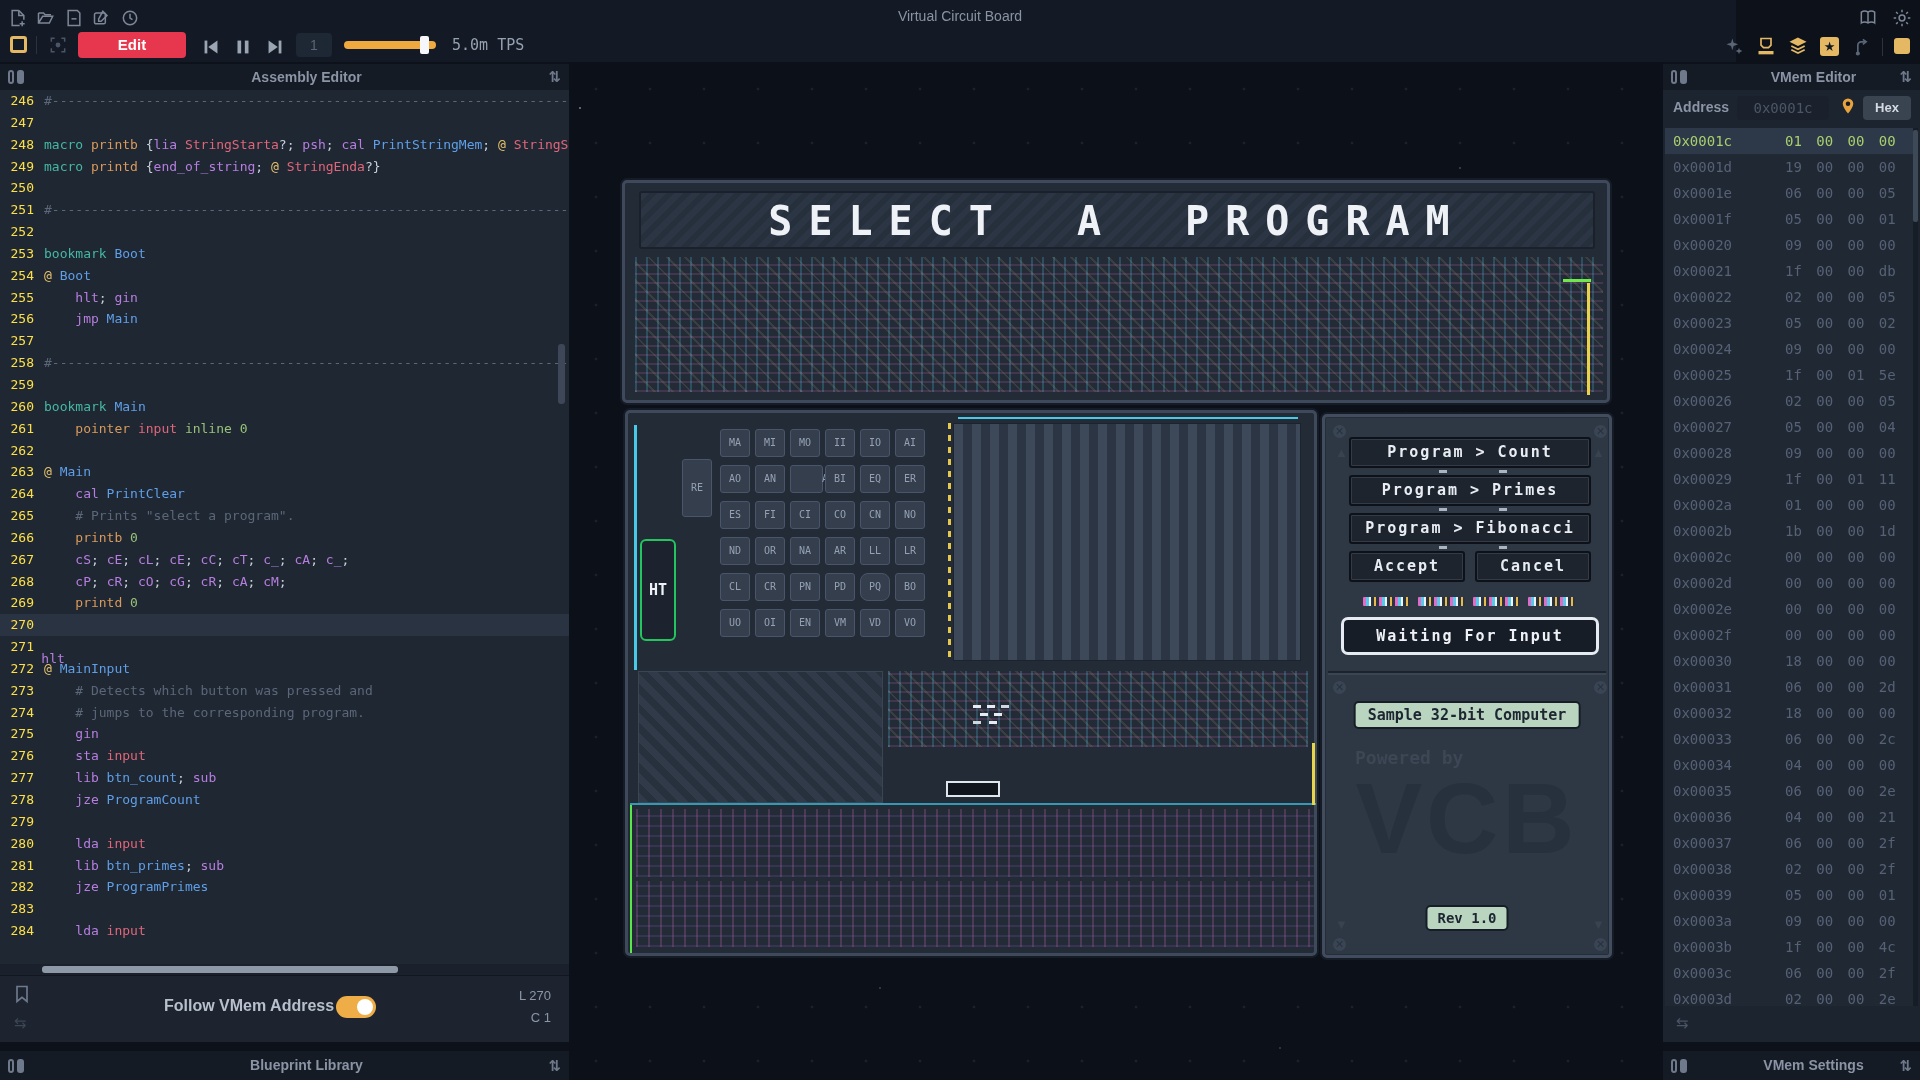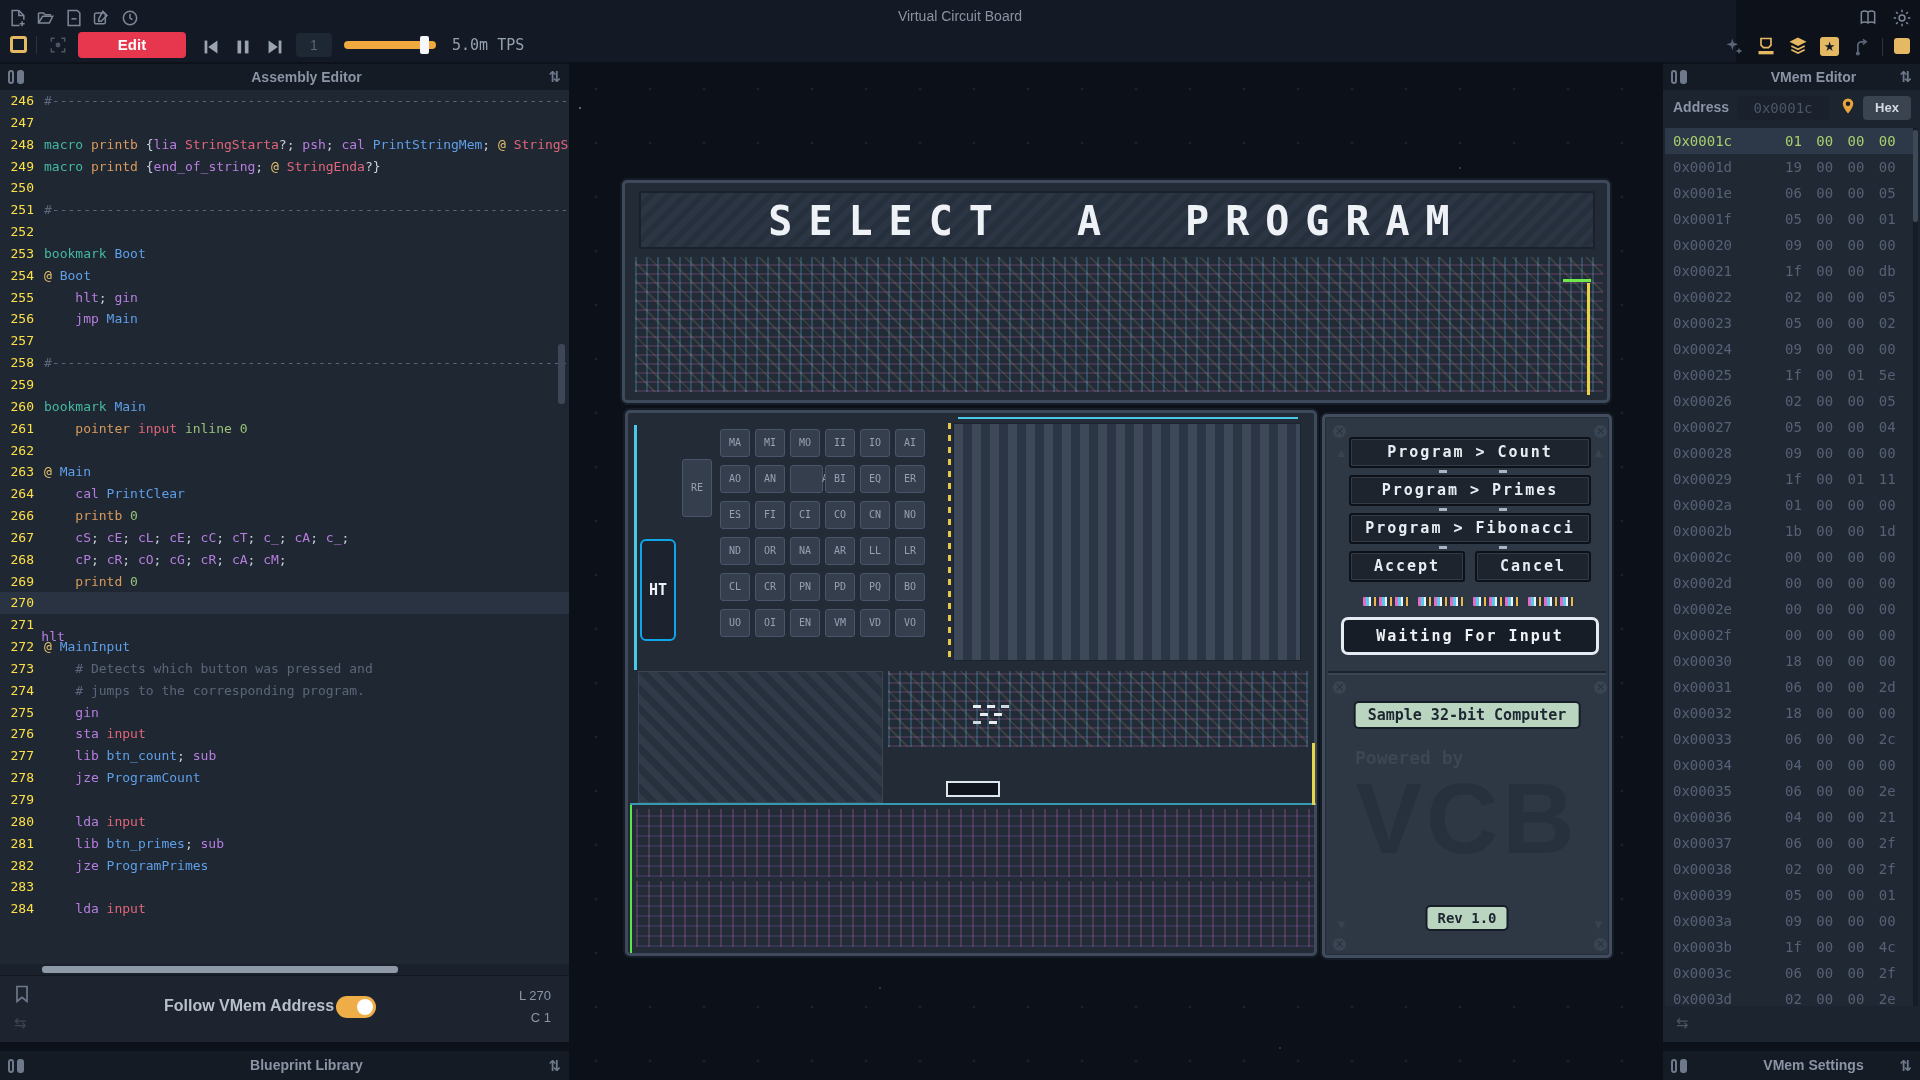--- a/index.html
+++ b/index.html
@@ -62,21 +62,21 @@
   .frame{position:absolute;background:#232b37;border:3px solid #3e4a5c;border-radius:5px;box-shadow:0 0 0 2px #161c26;}
   #marquee{position:absolute;left:14px;top:8px;width:956px;height:58px;background:repeating-linear-gradient(135deg,#2c3543 0 6px,#26303d 6px 12px);border:2px solid #1a212c;border-radius:3px;
     color:#eef1f5;font-family:"DejaVu Sans Mono",monospace;font-weight:bold;font-size:40px;letter-spacing:16px;word-spacing:28px;text-align:center;line-height:56px;overflow:hidden;white-space:nowrap;}
   .cells{background-image:repeating-linear-gradient(90deg,#3c4757 0 2px,transparent 2px 20px),repeating-linear-gradient(180deg,#353f4e 0 2px,#2a3340 2px 26px);}
   .speckle{background-image:repeating-linear-gradient(90deg,rgba(90,220,255,.20) 0 2px,transparent 2px 11px),repeating-linear-gradient(0deg,rgba(255,120,220,.14) 0 2px,transparent 2px 9px),repeating-linear-gradient(45deg,rgba(255,230,140,.10) 0 2px,transparent 2px 13px);}
   .speckle-p{background-image:repeating-linear-gradient(90deg,rgba(220,110,200,.22) 0 2px,transparent 2px 12px),repeating-linear-gradient(0deg,rgba(150,100,220,.16) 0 2px,transparent 2px 10px);}
   .hatch{background-image:repeating-linear-gradient(45deg,#303a48 0 7px,#27313e 7px 14px);border:1px solid #3a4553;}
   .mem{background-image:repeating-linear-gradient(90deg,#3d4959 0 9px,#2b3544 9px 18px);border:1px solid #1b232e;}
   .trace{position:absolute;}
   .chip{position:absolute;width:30px;height:28px;background:#343e4d;border:1px solid #49556a;border-radius:3px;color:#95a1b3;font-family:"DejaVu Sans Mono",monospace;font-size:10px;text-align:center;line-height:26px;}
-  #ht-tab{position:absolute;left:12px;top:126px;width:36px;height:102px;border:2px solid #0ea5e9;border-radius:6px;background:#1c232e;color:#eef1f5;font-family:"DejaVu Sans Mono",monospace;font-weight:bold;font-size:15px;display:flex;align-items:center;justify-content:center;}
+  #ht-tab{position:absolute;left:12px;top:126px;width:36px;height:102px;border:2px solid #22c55e;border-radius:6px;background:#1c232e;color:#eef1f5;font-family:"DejaVu Sans Mono",monospace;font-weight:bold;font-size:15px;display:flex;align-items:center;justify-content:center;}
   #mini-box{position:absolute;left:318px;top:368px;width:54px;height:16px;border:2px solid #dfe5ec;background:#10151d;}
   #mini-readout{position:absolute;left:345px;top:292px;width:8px;height:3px;background:#e8ecf2;box-shadow:14px 0 #e8ecf2,28px 0 #cfd6df,7px 8px #e8ecf2,21px 8px #e8ecf2,0 16px #cfd6df,16px 16px #e8ecf2;}
 
   
   #ctl{position:absolute;left:753px;top:352px;width:290px;height:544px;background:#2e3844;border:3px solid #414d5f;border-radius:5px;box-shadow:0 0 0 2px #161c26, inset 0 0 0 1px #242d38;}
   .screw{position:absolute;width:13px;height:13px;border-radius:7px;background:#3a4554;color:#28313e;font-size:11px;line-height:13px;text-align:center;font-family:"DejaVu Sans",sans-serif;}
   .pbtn{position:relative;width:242px;height:31px;margin:0 auto;background:#1d242e;border:2px solid #0e1218;border-radius:3px;box-shadow:inset 0 0 0 1px #323c49;
     color:#e8edf3;font-family:"DejaVu Sans Mono",monospace;font-weight:bold;font-size:15px;letter-spacing:2px;text-align:center;line-height:27px;white-space:nowrap;}
   .stubs{height:7px;position:relative;}
   .stubs i{position:absolute;top:2px;width:8px;height:3px;background:#aab4c2;}
@@ -250,20 +250,21 @@
     <div class="code-line"><span class="ln">255</span><span class="ct"><span class="c-ins">    hlt</span><span class="c-pun">; </span><span class="c-ins">gin</span></span></div>
     <div class="code-line"><span class="ln">256</span><span class="ct"><span class="c-ins">    jmp</span><span class="c-lbl"> Main</span></span></div>
     <div class="code-line"><span class="ln">257</span><span class="ct"></span></div>
     <div class="code-line"><span class="ln">258</span><span class="ct"><span class="c-com">#----------------------------------------------------------------------------------------</span></span></div>
     <div class="code-line"><span class="ln">259</span><span class="ct"></span></div>
     <div class="code-line"><span class="ln">260</span><span class="ct"><span class="c-kw">bookmark</span><span class="c-lbl"> Main</span></span></div>
     <div class="code-line"><span class="ln">261</span><span class="ct"><span class="c-fn">    pointer</span><span class="c-str"> input</span><span class="c-num"> inline 0</span></span></div>
     <div class="code-line"><span class="ln">262</span><span class="ct"></span></div>
     <div class="code-line"><span class="ln">263</span><span class="ct"><span class="c-at">@</span><span class="c-lbl"> Main</span></span></div>
     <div class="code-line"><span class="ln">264</span><span class="ct"><span class="c-ins">    cal</span><span class="c-lbl"> PrintClear</span></span></div>
+    <div class="code-line"><span class="ln">265</span><span class="ct"><span class="c-com">    # Prints "select a program".</span></span></div>
     <div class="code-line"><span class="ln">266</span><span class="ct"><span class="c-fn">    printb</span><span class="c-num"> 0</span></span></div>
     <div class="code-line"><span class="ln">267</span><span class="ct"><span class="c-ins">    cS</span><span class="c-pun">; </span><span class="c-ins">cE</span><span class="c-pun">; </span><span class="c-ins">cL</span><span class="c-pun">; </span><span class="c-ins">cE</span><span class="c-pun">; </span><span class="c-ins">cC</span><span class="c-pun">; </span><span class="c-ins">cT</span><span class="c-pun">; </span><span class="c-ins">c_</span><span class="c-pun">; </span><span class="c-ins">cA</span><span class="c-pun">; </span><span class="c-ins">c_</span><span class="c-pun">; </span></span></div>
     <div class="code-line"><span class="ln">268</span><span class="ct"><span class="c-ins">    cP</span><span class="c-pun">; </span><span class="c-ins">cR</span><span class="c-pun">; </span><span class="c-ins">cO</span><span class="c-pun">; </span><span class="c-ins">cG</span><span class="c-pun">; </span><span class="c-ins">cR</span><span class="c-pun">; </span><span class="c-ins">cA</span><span class="c-pun">; </span><span class="c-ins">cM</span><span class="c-pun">;</span></span></div>
     <div class="code-line"><span class="ln">269</span><span class="ct"><span class="c-fn">    printd</span><span class="c-num"> 0</span></span></div>
     <div class="code-line hl"><span class="ln">270</span><span class="ct"><span class="c-ins">    hlt</span></span></div>
     <div class="code-line"><span class="ln">271</span><span class="ct"></span></div>
     <div class="code-line"><span class="ln">272</span><span class="ct"><span class="c-at">@</span><span class="c-lbl"> MainInput</span></span></div>
     <div class="code-line"><span class="ln">273</span><span class="ct"><span class="c-com">    # Detects which button was pressed and</span></span></div>
     <div class="code-line"><span class="ln">274</span><span class="ct"><span class="c-com">    # jumps to the corresponding program.</span></span></div>
     <div class="code-line"><span class="ln">275</span><span class="ct"><span class="c-ins">    gin</span></span></div>
@@ -340,21 +341,21 @@
         <div class="chip" style="left: 38px; top: 108px;">ND</div>
         <div class="chip" style="left: 73px; top: 108px;">OR</div>
         <div class="chip" style="left: 108px; top: 108px;">NA</div>
         <div class="chip" style="left: 143px; top: 108px;">AR</div>
         <div class="chip" style="left: 178px; top: 108px;">LL</div>
         <div class="chip" style="left: 213px; top: 108px;">LR</div>
         <div class="chip" style="left: 38px; top: 144px;">CL</div>
         <div class="chip" style="left: 73px; top: 144px;">CR</div>
         <div class="chip" style="left: 108px; top: 144px;">PN</div>
         <div class="chip" style="left: 143px; top: 144px;">PD</div>
-        <div class="chip" style="left: 178px; top: 144px;">PQ</div>
+        <div class="chip" style="left: 178px; top: 144px; border-radius: 8px;">PQ</div>
         <div class="chip" style="left: 213px; top: 144px;">BO</div>
         <div class="chip" style="left: 38px; top: 180px;">UO</div>
         <div class="chip" style="left: 73px; top: 180px;">OI</div>
         <div class="chip" style="left: 108px; top: 180px;">EN</div>
         <div class="chip" style="left: 143px; top: 180px;">VM</div>
         <div class="chip" style="left: 178px; top: 180px;">VD</div>
         <div class="chip" style="left: 213px; top: 180px;">VO</div>
       </div>
     <div class="abs mem" style="left:325px;top:10px;width:348px;height:238px;"></div>
     <div class="trace" style="left:320px;top:10px;width:3px;height:238px;background:repeating-linear-gradient(180deg,#e8c84a 0 6px,transparent 6px 12px);"></div>

